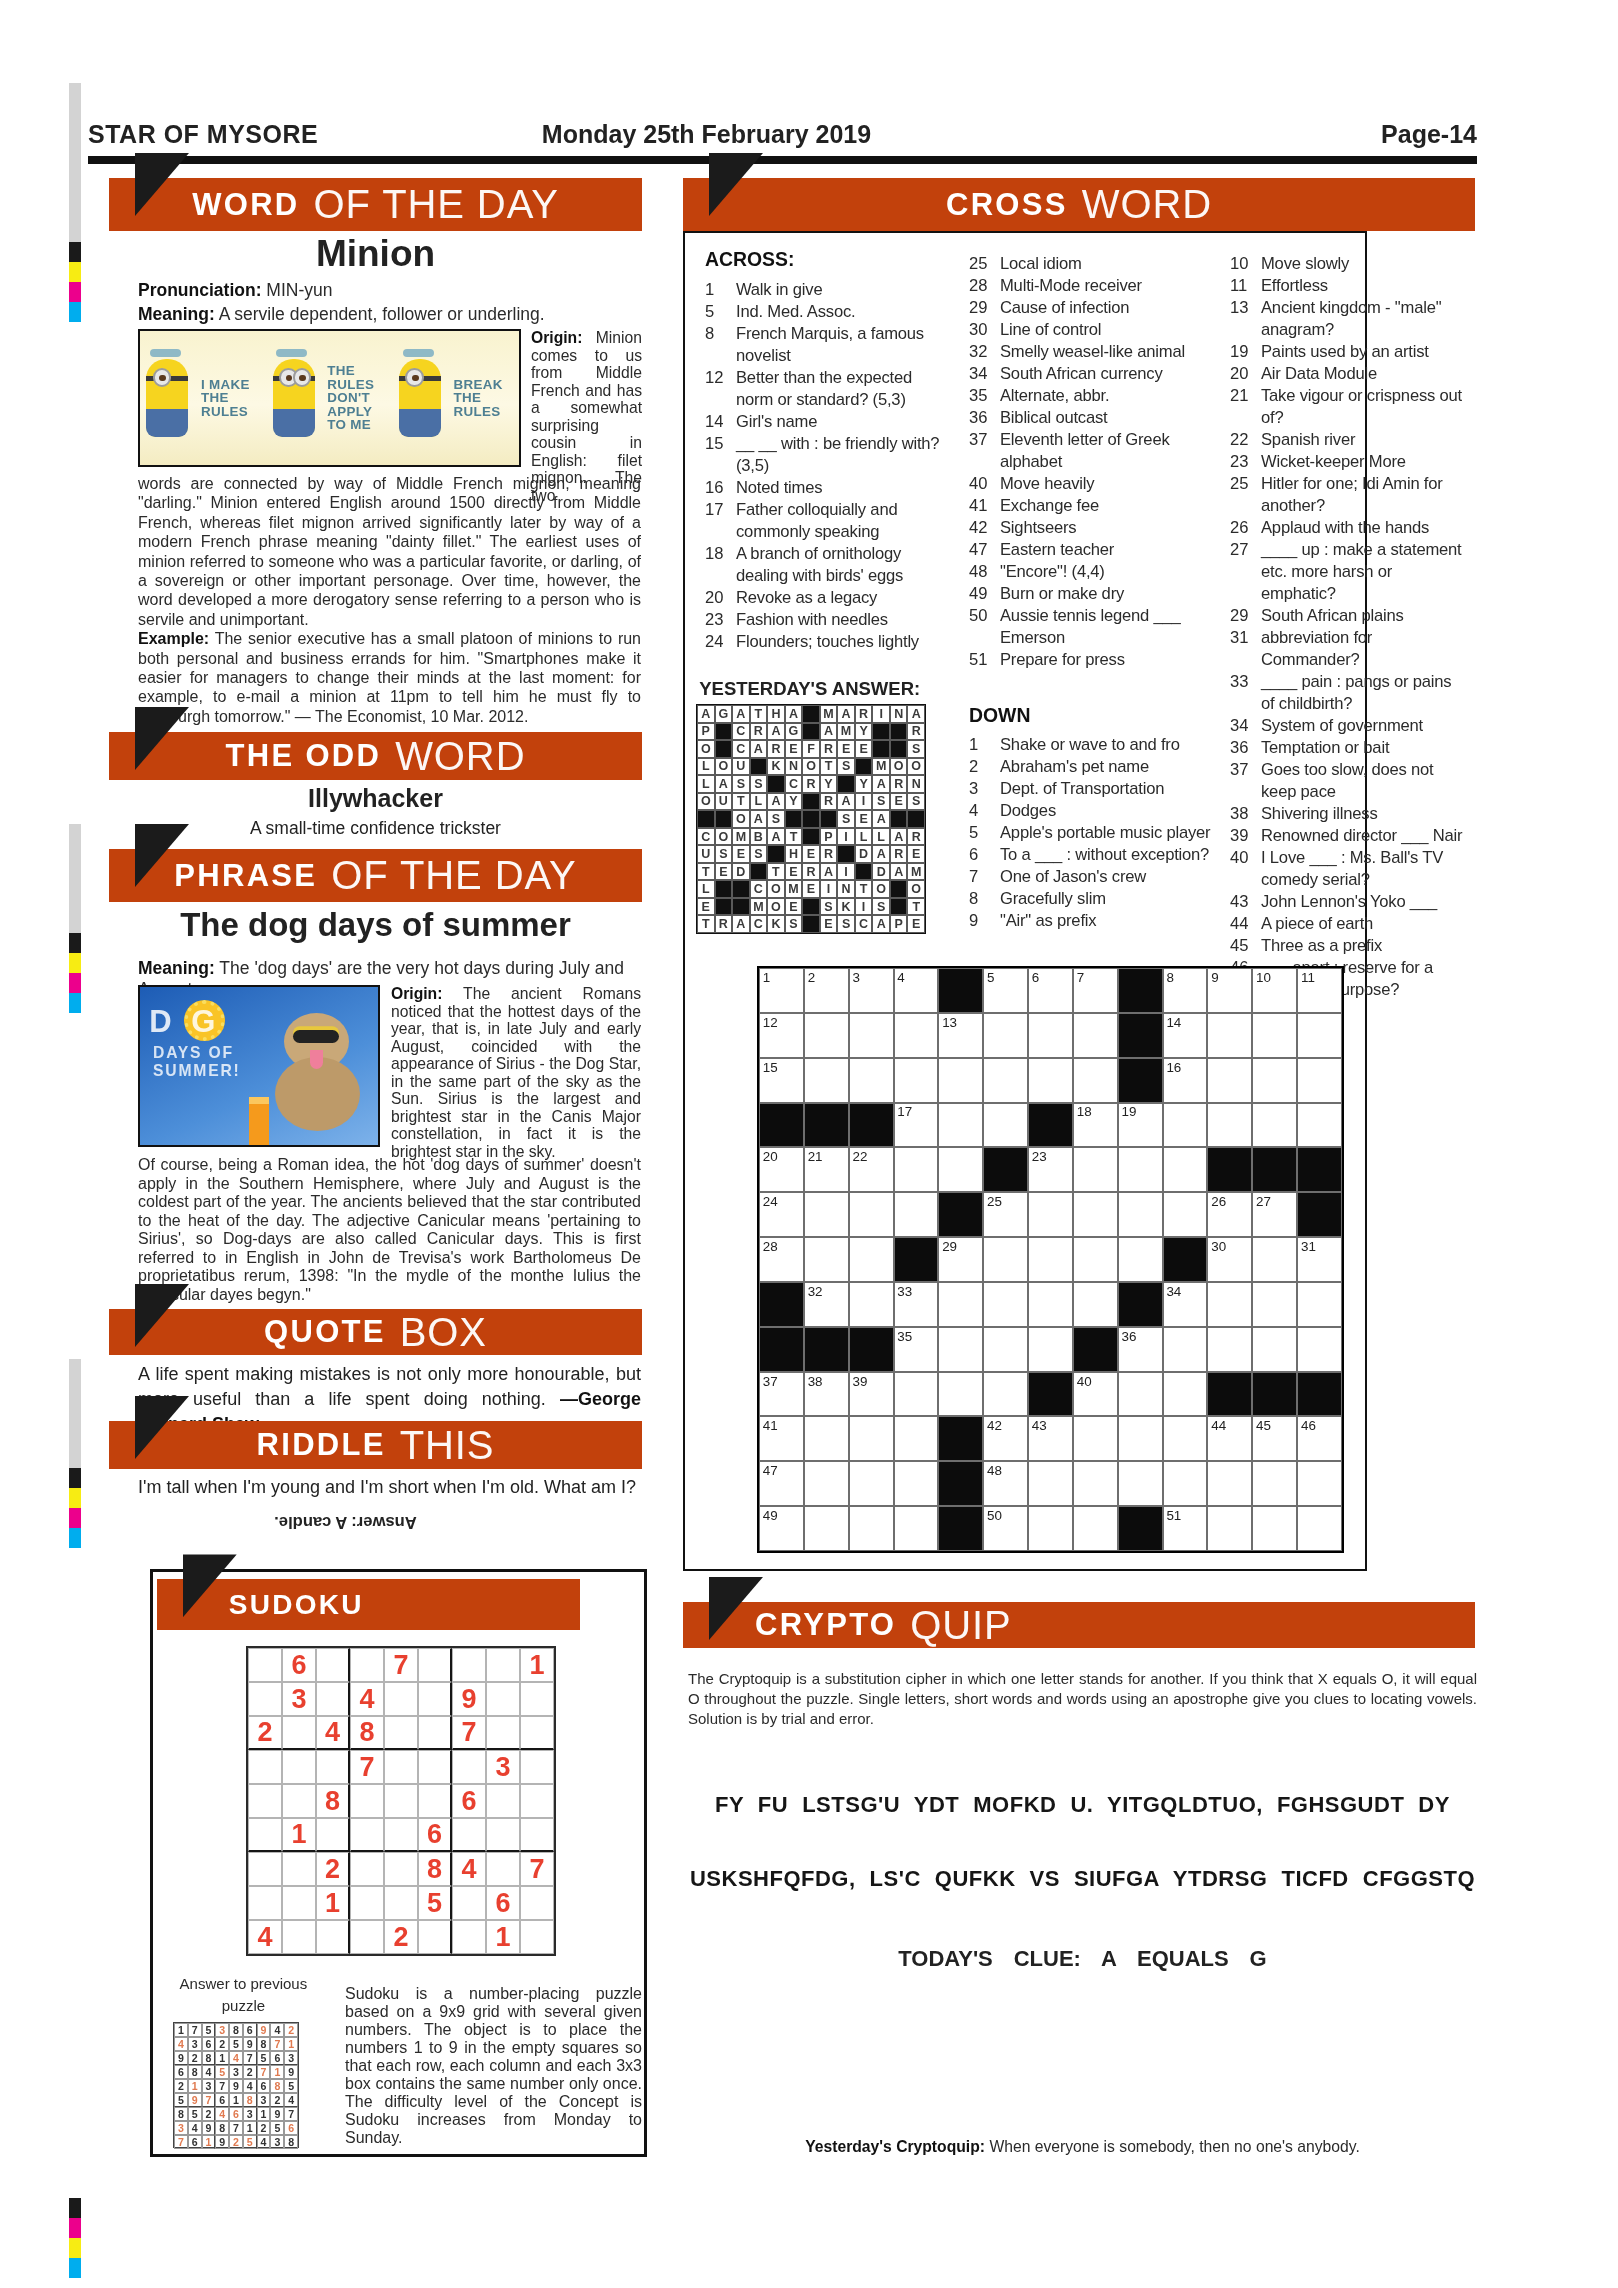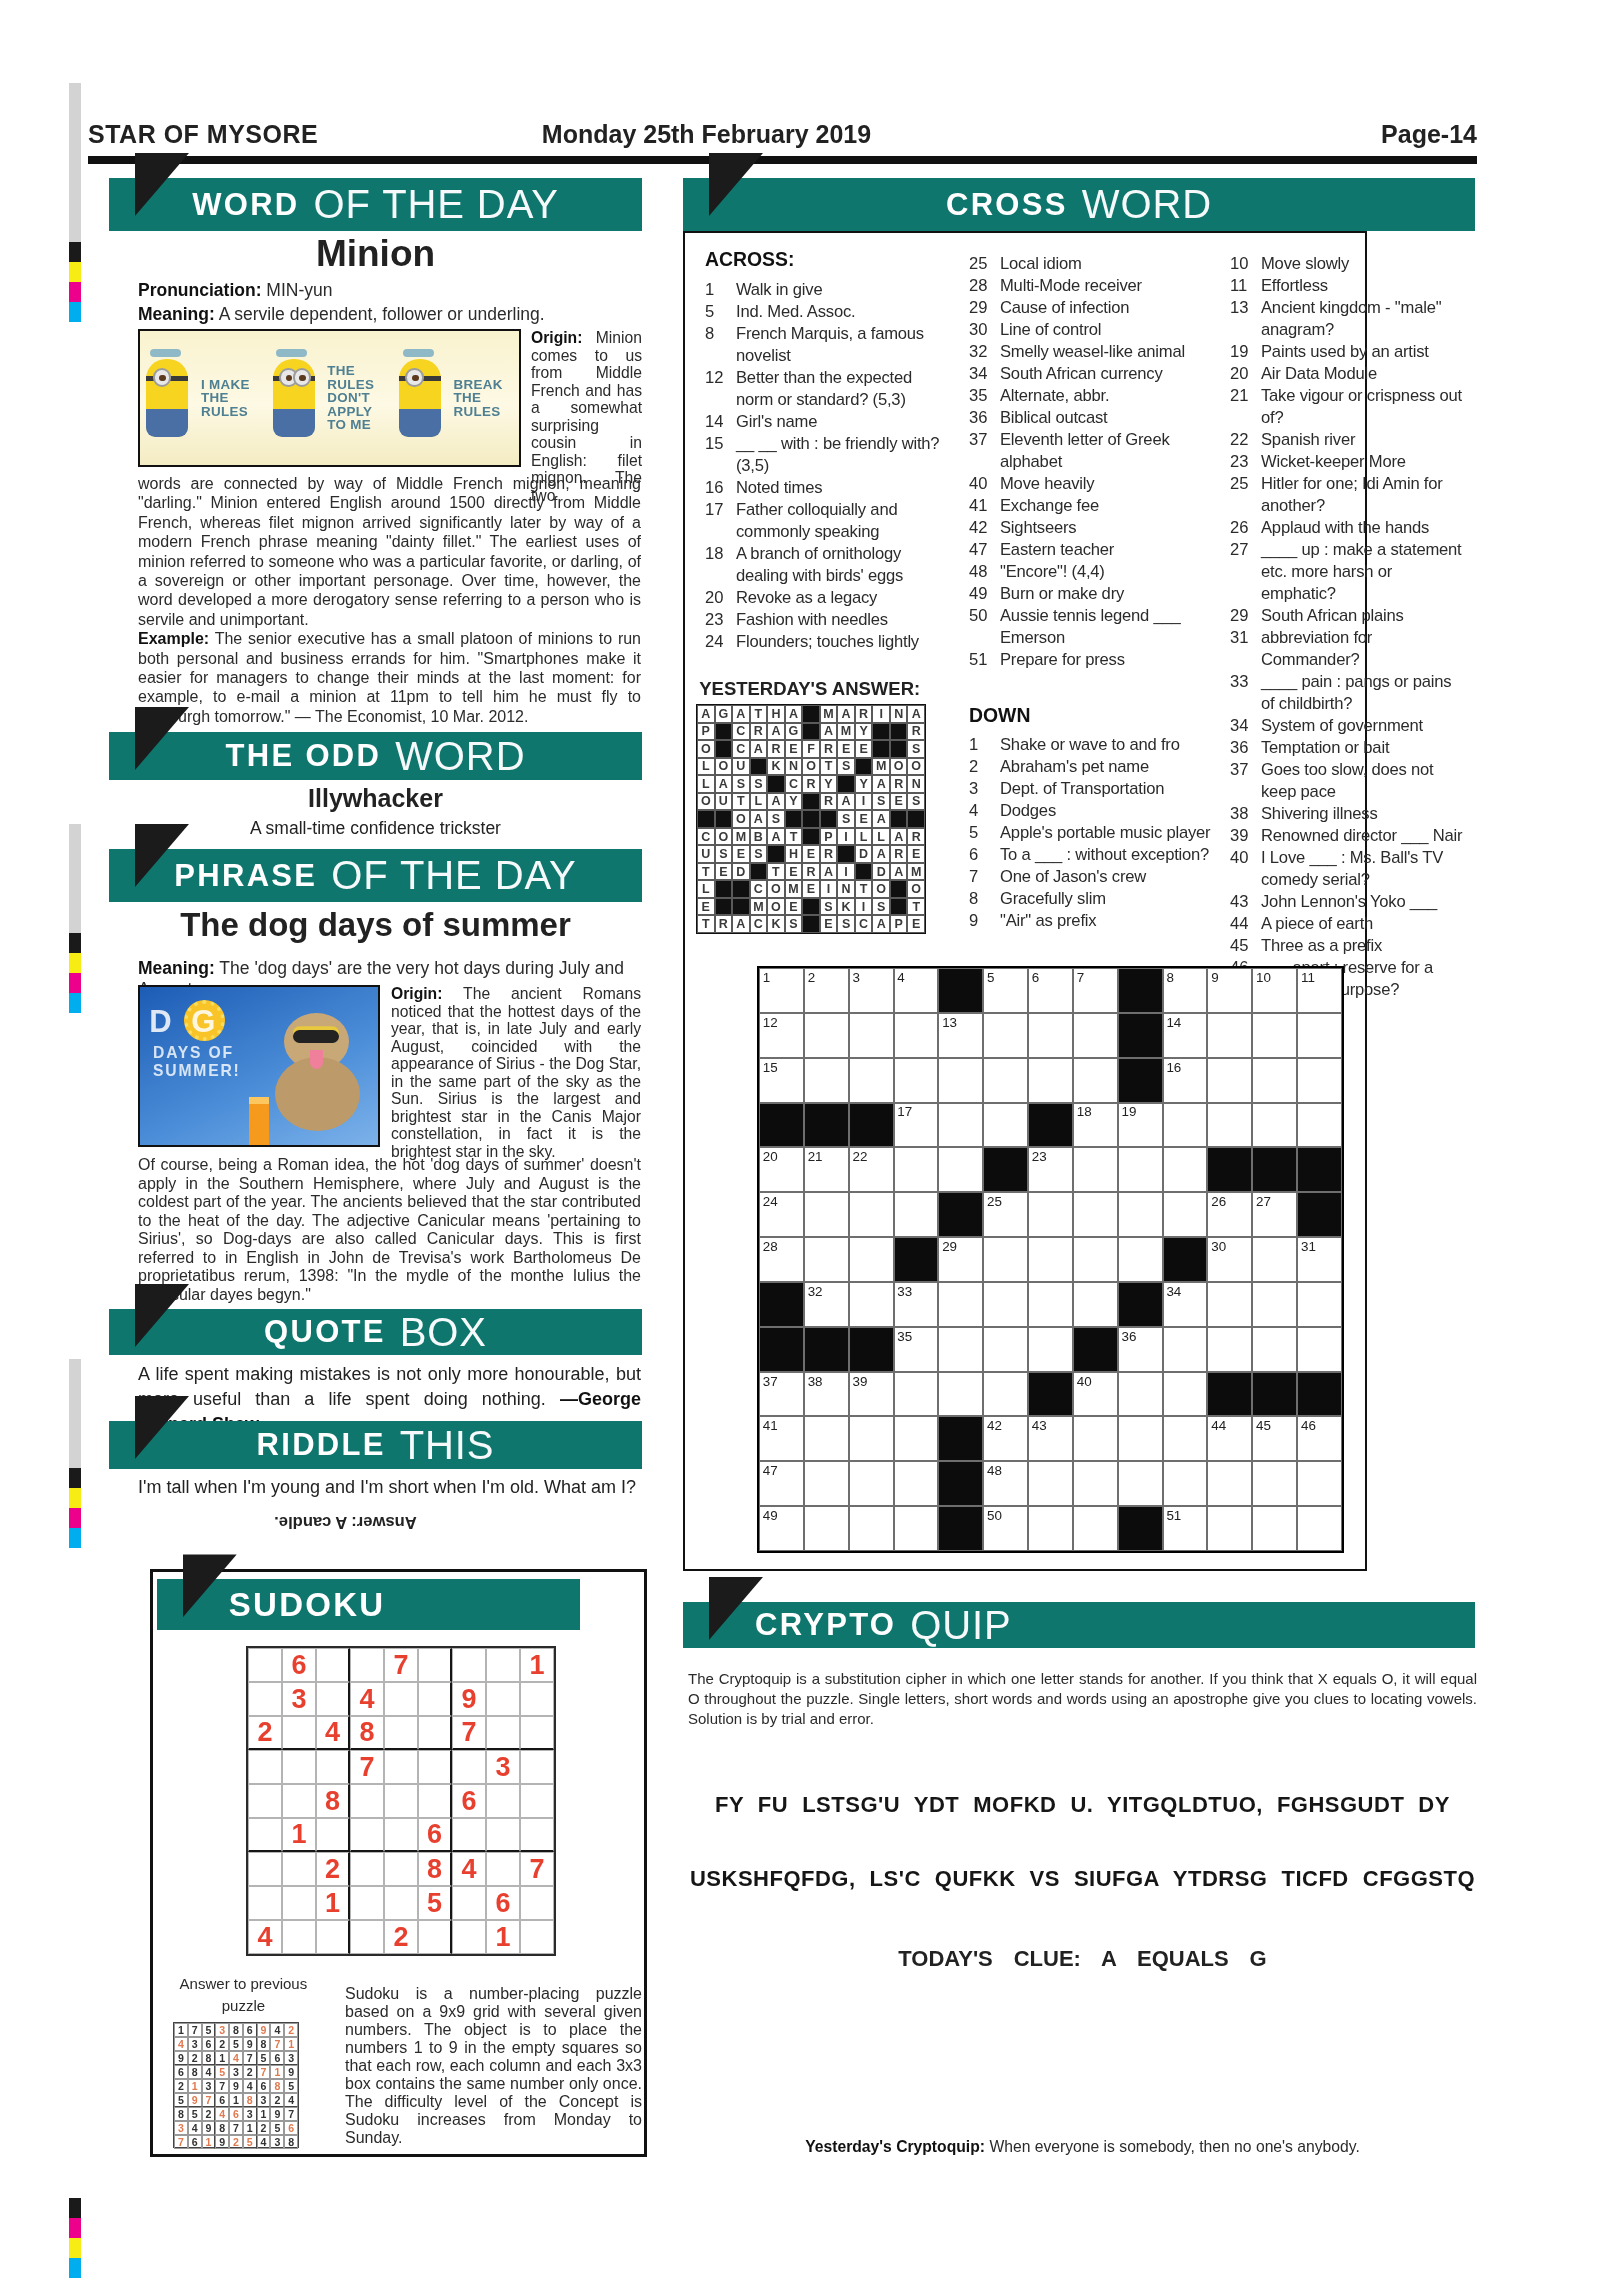--- a/index.html
+++ b/index.html
@@ -12,21 +12,21 @@
   .regseg { width:12px; }
 
   
   .hdr { position:absolute; left:88px; top:120px; width:1389px; height:31px; }
   .hdr .paper { position:absolute; left:0; top:0; font-size:25px; font-weight:bold; letter-spacing:0.5px; }
   .hdr .date  { position:absolute; left:388px; top:0; width:461px; text-align:center; font-size:25px; font-weight:bold; }
   .hdr .pg    { position:absolute; right:0; top:0; font-size:25px; font-weight:bold; }
   .hrule { position:absolute; left:88px; top:156px; width:1389px; height:8.3px; background:#111; }
 
   
-  .banner { position:absolute; background:#0f766e; color:#fff; display:flex; align-items:center; justify-content:center; white-space:nowrap; }
+  .banner { position:absolute; background:#c2410c; color:#fff; display:flex; align-items:center; justify-content:center; white-space:nowrap; }
   .banner.leftal { justify-content:flex-start; padding-left:72px; }
   .b1 { font-weight:bold; font-size:31px; letter-spacing:2.3px; margin-right:14px; }
   .b2 { font-weight:normal; font-size:40px; letter-spacing:0.9px; opacity:.96; }
   .fold { position:absolute; left:26px; top:-25px; width:54px; height:63px; background:#1b1b1b; clip-path:polygon(0 0,100% 0,0 100%); }
 
   .bodytext { font-size:16px; line-height:19.4px; text-align:justify; color:#2b2b2b; }
   .lbl { font-weight:bold; color:#111; }
 
   
   .wod-title { position:absolute; left:109px; top:233px; width:533px; text-align:center; font-size:37px; font-weight:bold; color:#222; }
@@ -249,21 +249,21 @@
     <div class="fold"></div>
     <span class="b1">RIDDLE</span>
     <span class="b2">THIS</span>
   </div>
   <div class="riddle-txt">I'm tall when I'm young and I'm short when I'm old. What am I?</div>
   <div class="flip">Answer: A candle.</div>
 
   <div class="sud-box">
     <div class="banner leftal" style="left:3.7px;top:7.4px;width:423px;height:51px">
       <div class="fold"></div>
-      <span class="b1" style="font-size:33px">SUDOKU</span>
+      <span class="b1" style="font-size:28px">SUDOKU</span>
     </div>
     <div class="sgrid">
         <div class="scell"></div>
         <div class="scell">6</div>
         <div class="scell tR"></div>
         <div class="scell"></div>
         <div class="scell">7</div>
         <div class="scell tR"></div>
         <div class="scell"></div>
         <div class="scell"></div>

